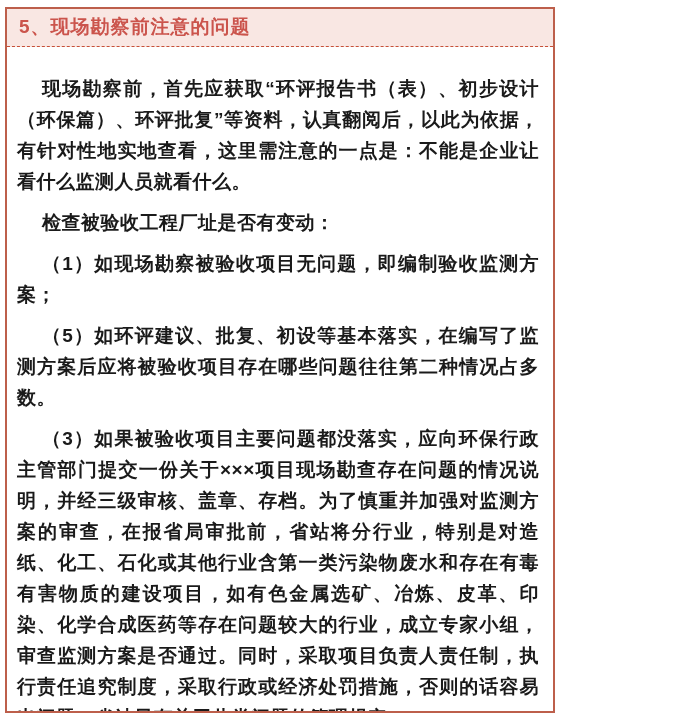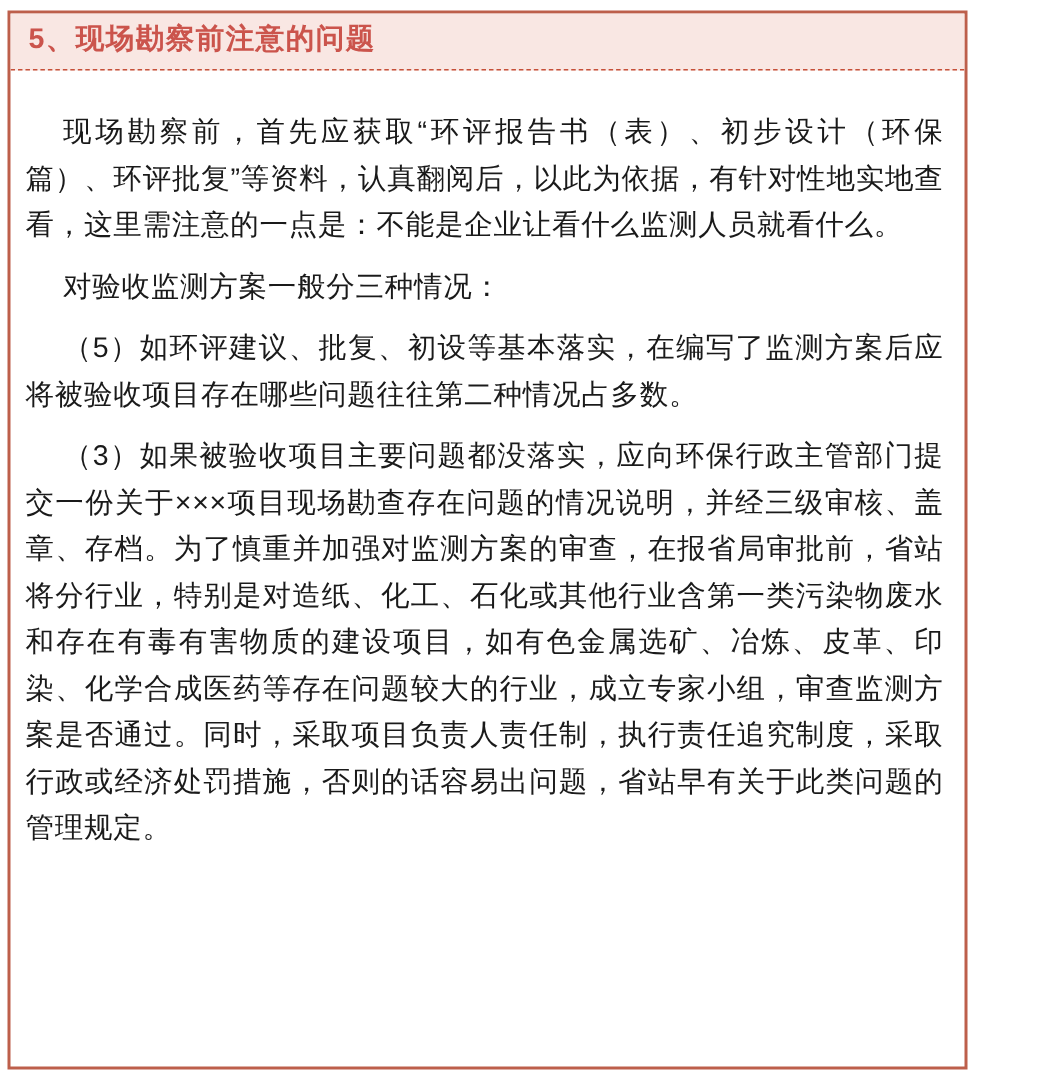--- a/index.html
+++ b/index.html
@@ -8,21 +8,21 @@
     background: #ffffff;
     width: 694px;
     height: 728px;
     overflow: hidden;
     font-family: "Liberation Sans", sans-serif;
   }
   .panel {
     position: absolute;
     left: 5px;
     top: 7px;
-    width: 640px;
+    width: 550px;
     height: 706px;
     box-sizing: border-box;
     border: 2px solid #bd5f4b;
     background: #ffffff;
     overflow: hidden;
   }
   .panel-header {
     background: #f9e7e3;
     border-bottom: 1px dashed #c65039;
     padding: 7px 12px 8px 12px;
@@ -39,28 +39,30 @@
     padding: 26px 14px 0 10px;
     color: #1a1a1a;
   }
   .panel-body p {
     margin: 0 0 10px 0;
     font-size: 19px;
     line-height: 31px;
     text-indent: 25px;
     text-align: justify;
     letter-spacing: 0.5px;
+    font-weight: bold;
   }
 </style>
 </head>
 <body>
 
 <div class="panel">
   <div class="panel-header">
     <h1 class="panel-title">5、现场勘察前注意的问题</h1>
   </div>
   <div class="panel-body">
     <p>现场勘察前，首先应获取“环评报告书（表）、初步设计（环保篇）、环评批复”等资料，认真翻阅后，以此为依据，有针对性地实地查看，这里需注意的一点是：不能是企业让看什么监测人员就看什么。</p>
-    <p>对验收监测方案一般分三种情况：</p>
+    <p>检查被验收工程厂址是否有变动：</p>
+    <p>（1）如现场勘察被验收项目无问题，即编制验收监测方案；</p>
     <p>（5）如环评建议、批复、初设等基本落实，在编写了监测方案后应将被验收项目存在哪些问题往往第二种情况占多数。</p>
     <p>（3）如果被验收项目主要问题都没落实，应向环保行政主管部门提交一份关于×××项目现场勘查存在问题的情况说明，并经三级审核、盖章、存档。为了慎重并加强对监测方案的审查，在报省局审批前，省站将分行业，特别是对造纸、化工、石化或其他行业含第一类污染物废水和存在有毒有害物质的建设项目，如有色金属选矿、冶炼、皮革、印染、化学合成医药等存在问题较大的行业，成立专家小组，审查监测方案是否通过。同时，采取项目负责人责任制，执行责任追究制度，采取行政或经济处罚措施，否则的话容易出问题，省站早有关于此类问题的管理规定。</p>
   </div>
 </div>
 
 </body></html>

